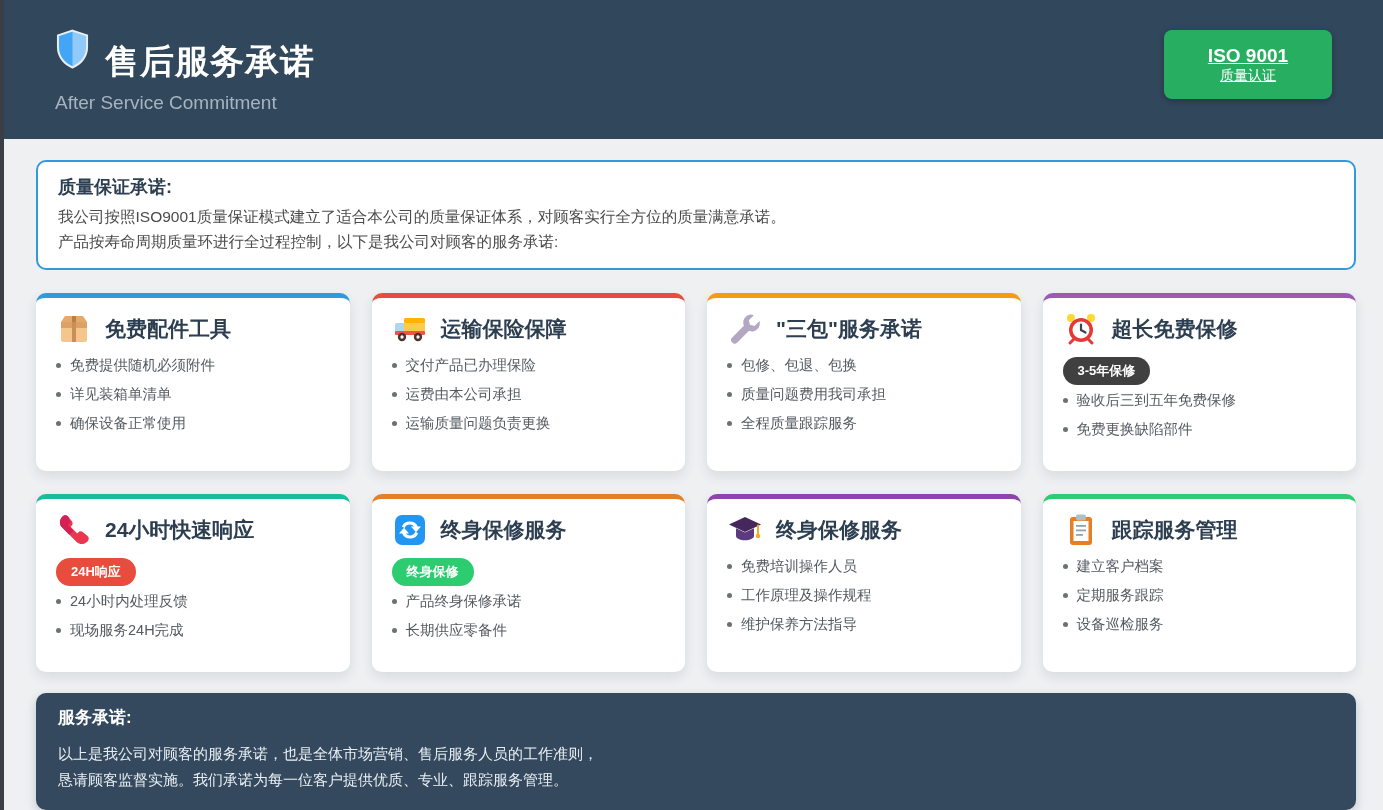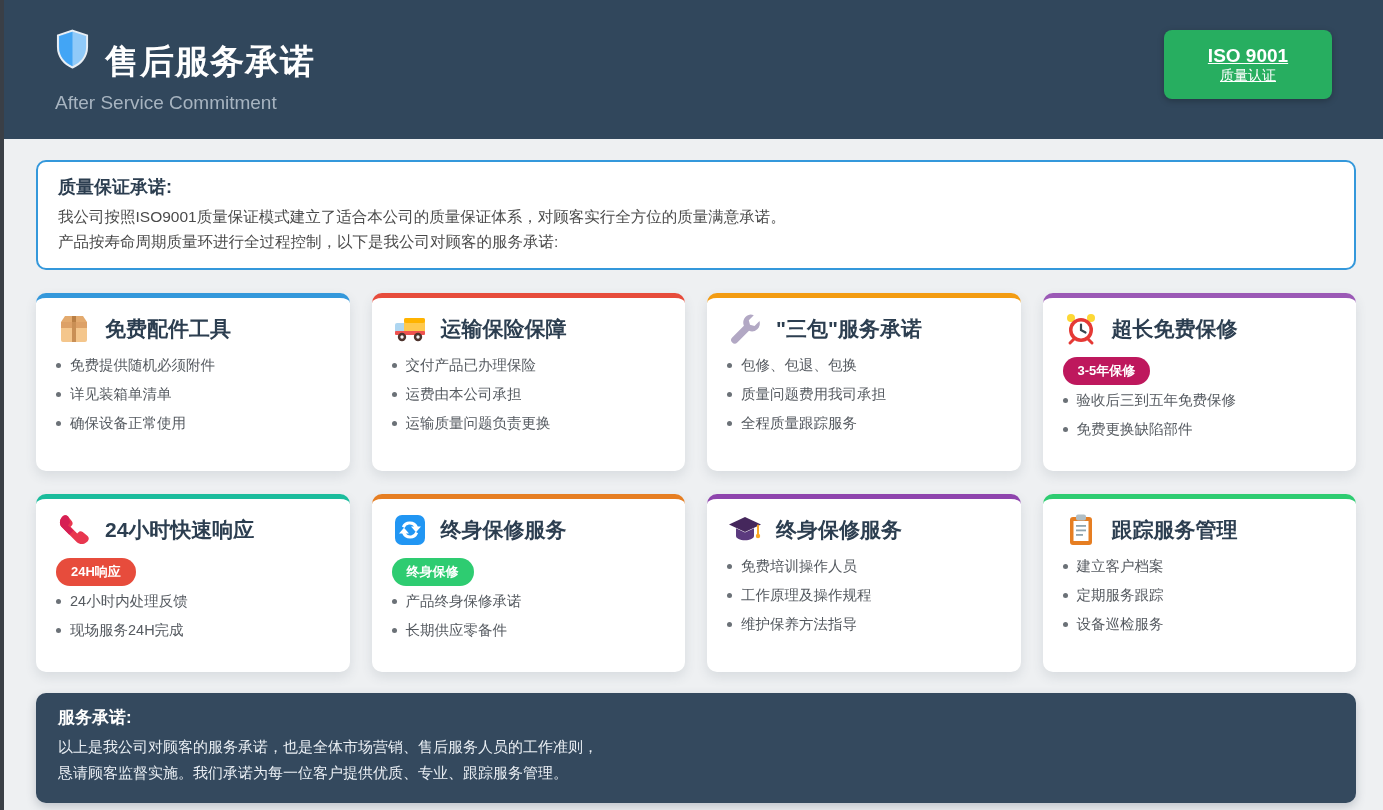--- a/index.html
+++ b/index.html
@@ -70,21 +70,21 @@
   .card-items li::before {
     content: ""; width: 5px; height: 5px; border-radius: 50%;
     background: #6b7177; margin-right: 9px; flex: 0 0 5px;
   }
   
   .footer-box {
     margin-top: 21px; background: #34495e; border-radius: 10px;
     padding: 13px 22px 17px; color: #fff;
     box-shadow: 0 4px 10px rgba(60,70,90,0.25);
   }
-  .footer-box h2 { font-size: 17px; font-weight: 700; margin-bottom: 5px; }
+  .footer-box h2 { font-size: 17px; font-weight: 700; margin-bottom: 12px; }
   .footer-box p { font-size: 15px; color: #e9eef3; line-height: 1.72; }
 </style>
 </head>
 <body>
 
 <div class="edge-strip"></div>
 
 <div class="header">
   <div>
     <div class="title-row">
@@ -182,21 +182,21 @@
               <circle cx="8" cy="7" r="4" fill="#fdd835"></circle>
               <circle cx="28" cy="7" r="4" fill="#fdd835"></circle>
               <path d="M7 32l4-4M29 32l-4-4" stroke="#e53935" stroke-width="3" stroke-linecap="round"></path>
               <circle cx="18" cy="19" r="12" fill="#e53935"></circle>
               <circle cx="18" cy="19" r="8.5" fill="#ffffff"></circle>
               <path d="M18 13.5V19l4.5 2.5" stroke="#37474f" stroke-width="2.2" fill="none" stroke-linecap="round"></path>
             </svg>
   </span>
       <h3 class="card-title">超长免费保修</h3>
     </div>
-    <span class="card-badge" style="background: #be185d; text-align: center;">3-5年保修</span>
+    <span class="card-badge" style="background: #404040; text-align: center;">3-5年保修</span>
     <ul class="card-items">
           <li>验收后三到五年免费保修</li>
           <li>免费更换缺陷部件</li>
         </ul>
   </div>
 
   <div class="card" style="border-top-color: rgb(26, 188, 156);">
     <div class="card-head">
       <span class="card-icon">
     <svg viewBox="0 0 36 36">

